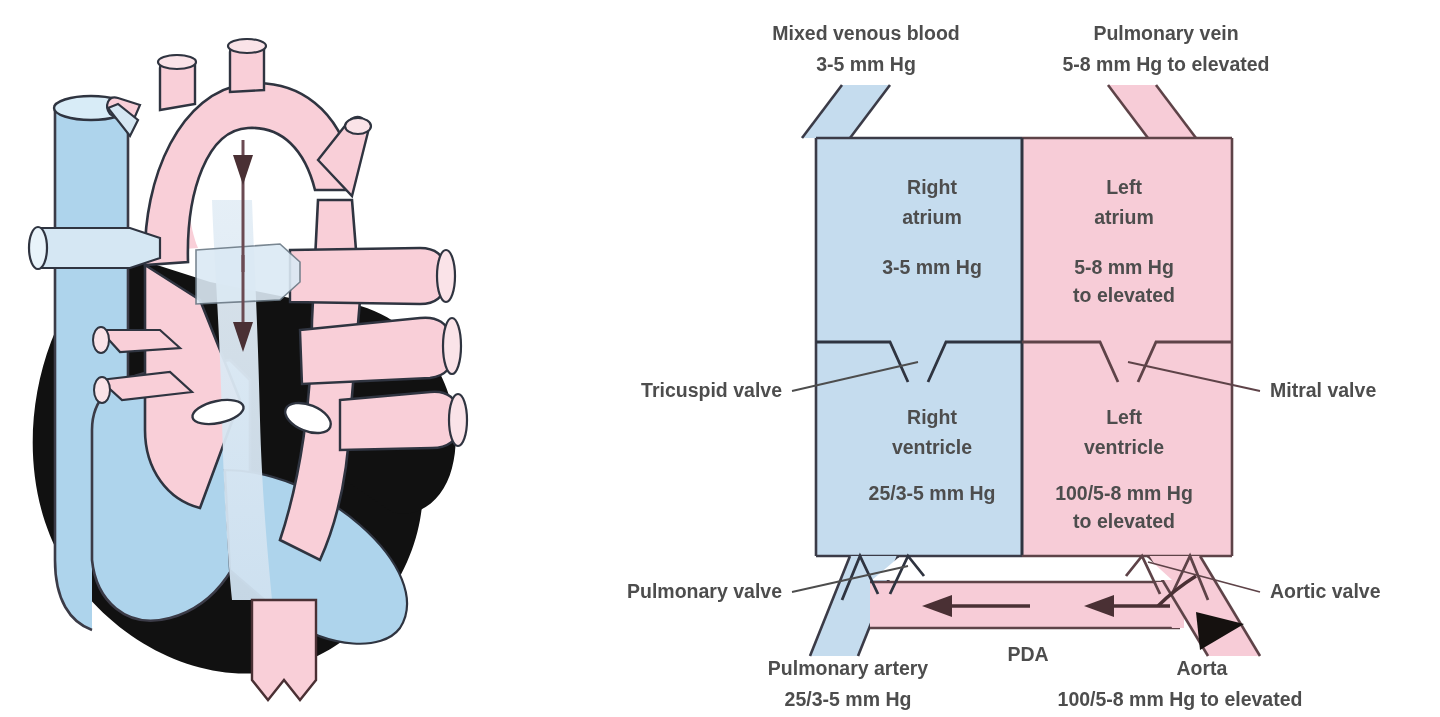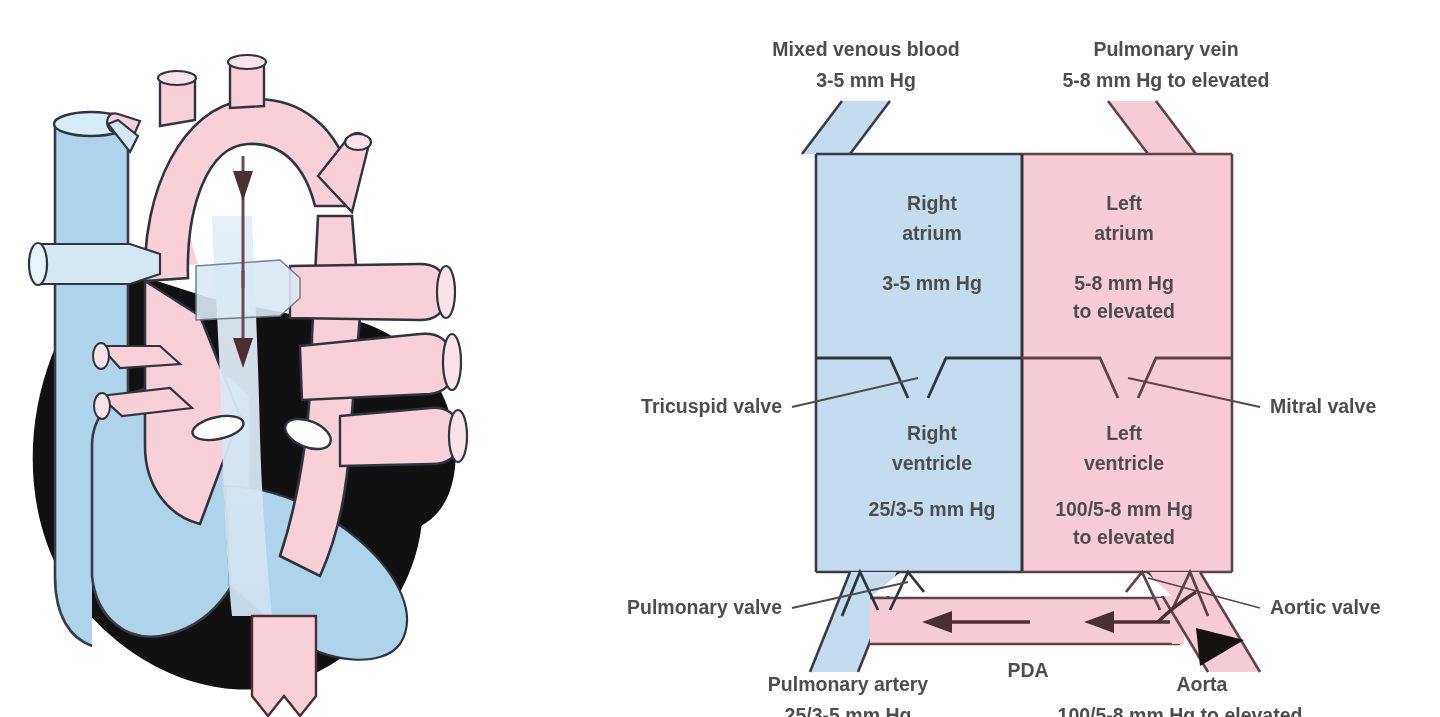--- a/index.html
+++ b/index.html
@@ -15,21 +15,21 @@
     font-family: "Liberation Sans", sans-serif;
     color: #4d4d4d;
   }
   #figure {
     position: relative;
     width: 1440px;
     height: 717px;
   }
   .panel {
     position: absolute;
-    top: 16px;
+    top: 0;
     height: 533px;
   }
   #anatomic-panel {
     left: 0;
     width: 560px;
   }
   #schematic-panel {
     left: 560px;
     width: 880px;
   }

